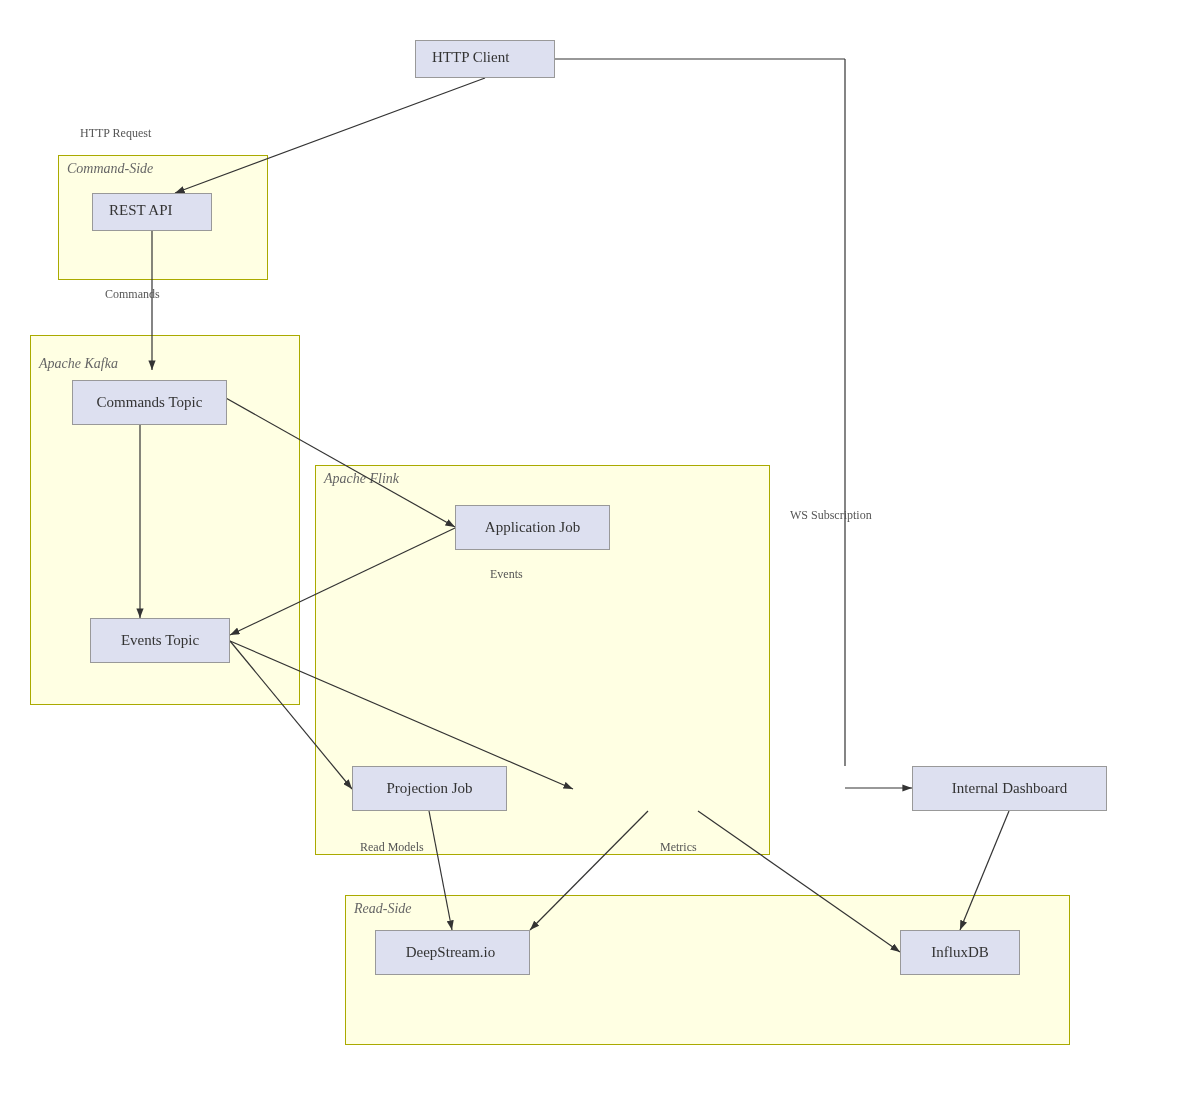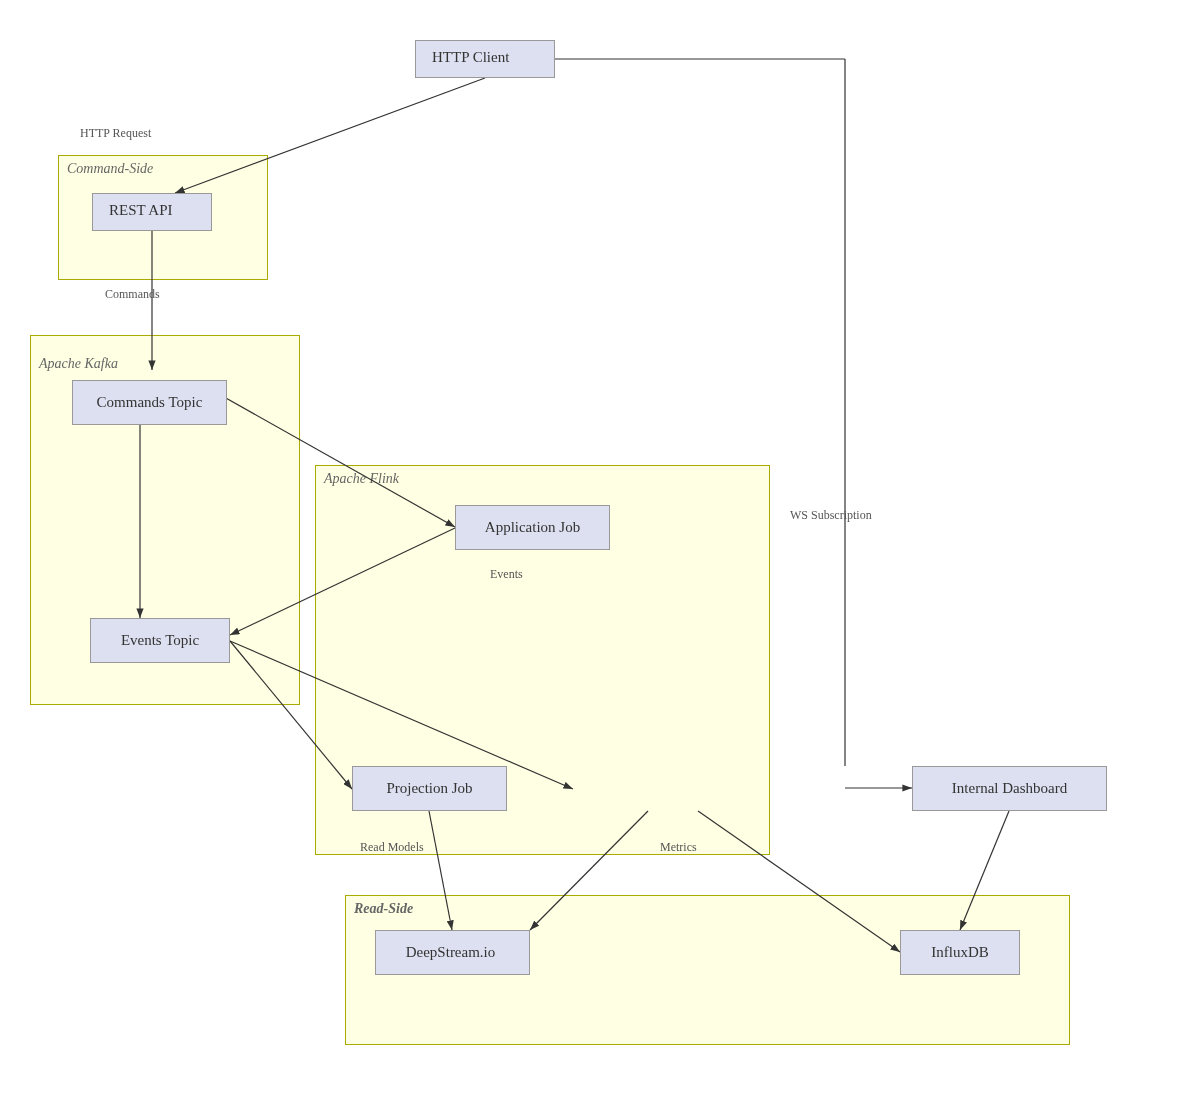--- a/index.html
+++ b/index.html
@@ -57,21 +57,21 @@
 
   <div class="group-box" style="left:58px; top:155px; width:210px; height:125px;">
     <span class="group-label" style="top:5px; left:8px;">Command-Side</span>
   </div>
   <div class="group-box" style="left:30px; top:335px; width:270px; height:370px;">
     <span class="group-label" style="top:20px; left:8px;">Apache Kafka</span>
   </div>
   <div class="group-box" style="left:315px; top:465px; width:455px; height:390px;">
     <span class="group-label" style="top:5px; left:8px;">Apache Flink</span>
   </div>
-  <div class="group-box" style="left:345px; top:895px; width:725px; height:150px;font-weight:bold;">
+  <div class="group-box" style="left:345px; top:895px; width:725px; height:150px;">
     <span class="group-label" style="top:5px; left:8px;">Read-Side</span>
   </div>
 
   <svg class="arrows">
     <defs>
       <marker id="arrowhead" markerWidth="8" markerHeight="6" refX="8" refY="3" orient="auto">
         <polygon points="0 0, 8 3, 0 6" fill="#333"></polygon>
       </marker>
       <marker id="arrowhead-open" markerWidth="8" markerHeight="8" refX="4" refY="4" orient="auto">
         <path d="M0,0 L8,4 L0,8" fill="none" stroke="#333" stroke-width="1.2"></path>

